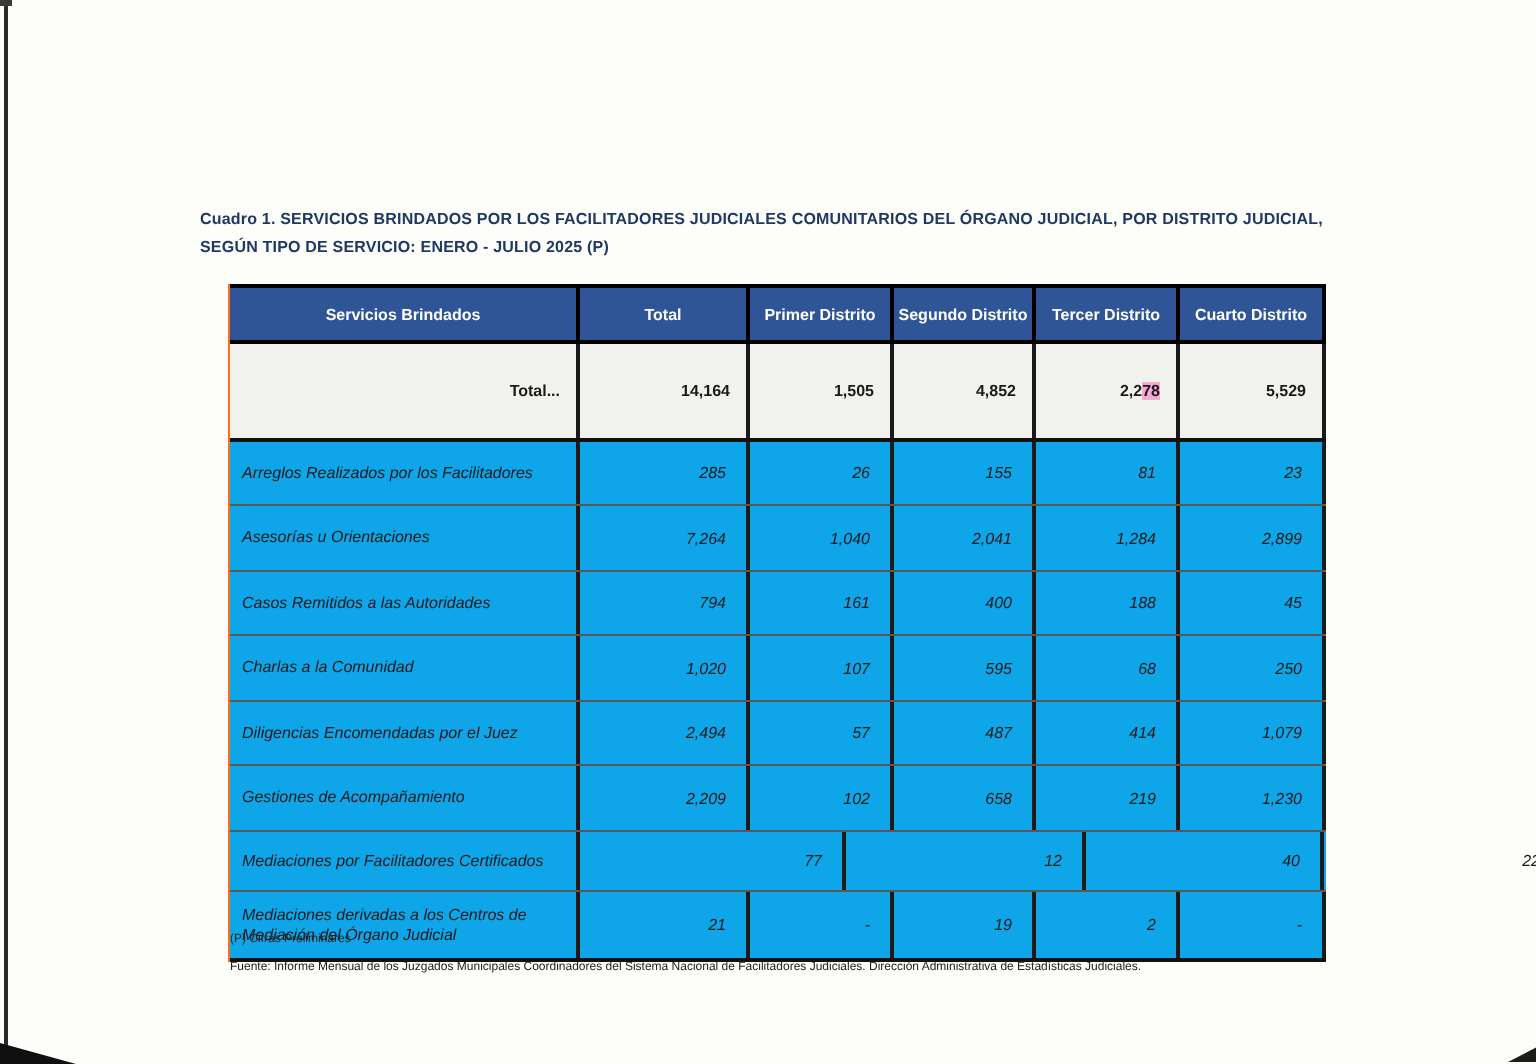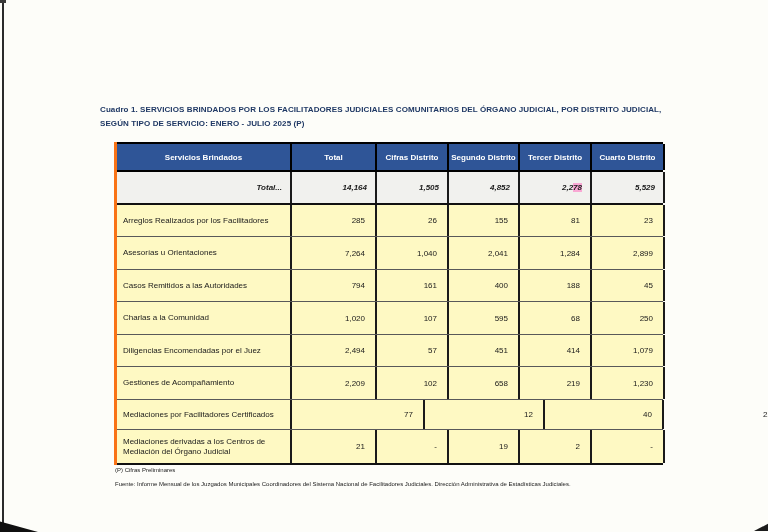--- a/index.html
+++ b/index.html
@@ -23,41 +23,40 @@
     clip-path:polygon(0 100%, 100% 10%, 100% 100%); }
 
   .doc-title {
     position:absolute; left:100px; top:103px; width:578px;
     font-size:8px; font-weight:bold;
     color:#1F3864; line-height:13.5px; letter-spacing:0.1px;
   }
 
   .stat-table {
     position:absolute; left:114px; top:142px; width:549px;
-    border-left:3px solid #f97316;
+    border-left:1px solid #f97316;
     font-size:8px; color:#1a1a1a;
   }
   .t-row { display:grid; grid-template-columns:175px 85px 72px 71px 72px 73px; }
   .t-row > div { border-right:2px solid #1a1a1a; display:flex; align-items:center; }
 
   .t-head {
     height:30px; background:#2F5597; color:#ffffff; font-weight:bold;
     border-top:2px solid #000; border-bottom:2px solid #000;
   }
   .t-head > div { justify-content:center; text-align:center; border-right-color:#000; }
   .t-head > div:first-child { justify-content:center; }
 
   .t-total {
-    height:33px; background:#f1f1ee; font-weight:bold;
+    height:49px; background:#f1f1ee; font-weight:bold;
     border-bottom:2px solid #111;
-    font-style:italic;
   }
   .t-total > div { justify-content:flex-end; padding-right:8px; }
 
-  .t-data { background:#fef9c3; border-bottom:1px solid #595959; }
+  .t-data { background:#0ea5e9; border-bottom:1px solid #595959;font-style:italic; }
   .t-data > div { justify-content:flex-end; padding-right:10px; }
   .t-data > div.lbl, .label-cell { justify-content:flex-start !important; text-align:left;
     padding-left:6px; padding-right:12px; line-height:10px; }
   .h32 { height:32px; } .h33 { height:33px; } .h30 { height:30px;gap:48px; } .h35 { height:35px; }
   .t-data.last { border-bottom:2px solid #111; }
 
   .hl { background:#f9a8d4; }
 
   .footnote-p {
     position:absolute; left:115px; top:467px;
@@ -81,21 +80,21 @@
   <div class="doc-title">
     <div>Cuadro 1. SERVICIOS BRINDADOS POR LOS FACILITADORES JUDICIALES COMUNITARIOS DEL ÓRGANO JUDICIAL, POR DISTRITO JUDICIAL,</div>
     <div>SEGÚN TIPO DE SERVICIO:  ENERO - JULIO 2025 (P)</div>
   </div>
 
   <div class="stat-table">
 
     <div class="t-row t-head">
       <div>Servicios Brindados</div>
       <div>Total</div>
-      <div>Cifras  Distrito</div>
+      <div>Primer  Distrito</div>
       <div>Segundo Distrito</div>
       <div>Tercer Distrito</div>
       <div>Cuarto Distrito</div>
     </div>
 
     <div class="t-row t-total">
       <div>Total...</div>
       <div>14,164</div>
       <div>1,505</div>
       <div>4,852</div>
@@ -139,21 +138,21 @@
       <div>107</div>
       <div>595</div>
       <div>68</div>
       <div>250</div>
     </div>
 
     <div class="t-row t-data h32">
       <div class="lbl">Diligencias Encomendadas por el Juez</div>
       <div>2,494</div>
       <div>57</div>
-      <div>451</div>
+      <div>487</div>
       <div>414</div>
       <div>1,079</div>
     </div>
 
     <div class="t-row t-data h33">
       <div class="lbl">Gestiones de Acompañamiento</div>
       <div>2,209</div>
       <div>102</div>
       <div>658</div>
       <div>219</div>

